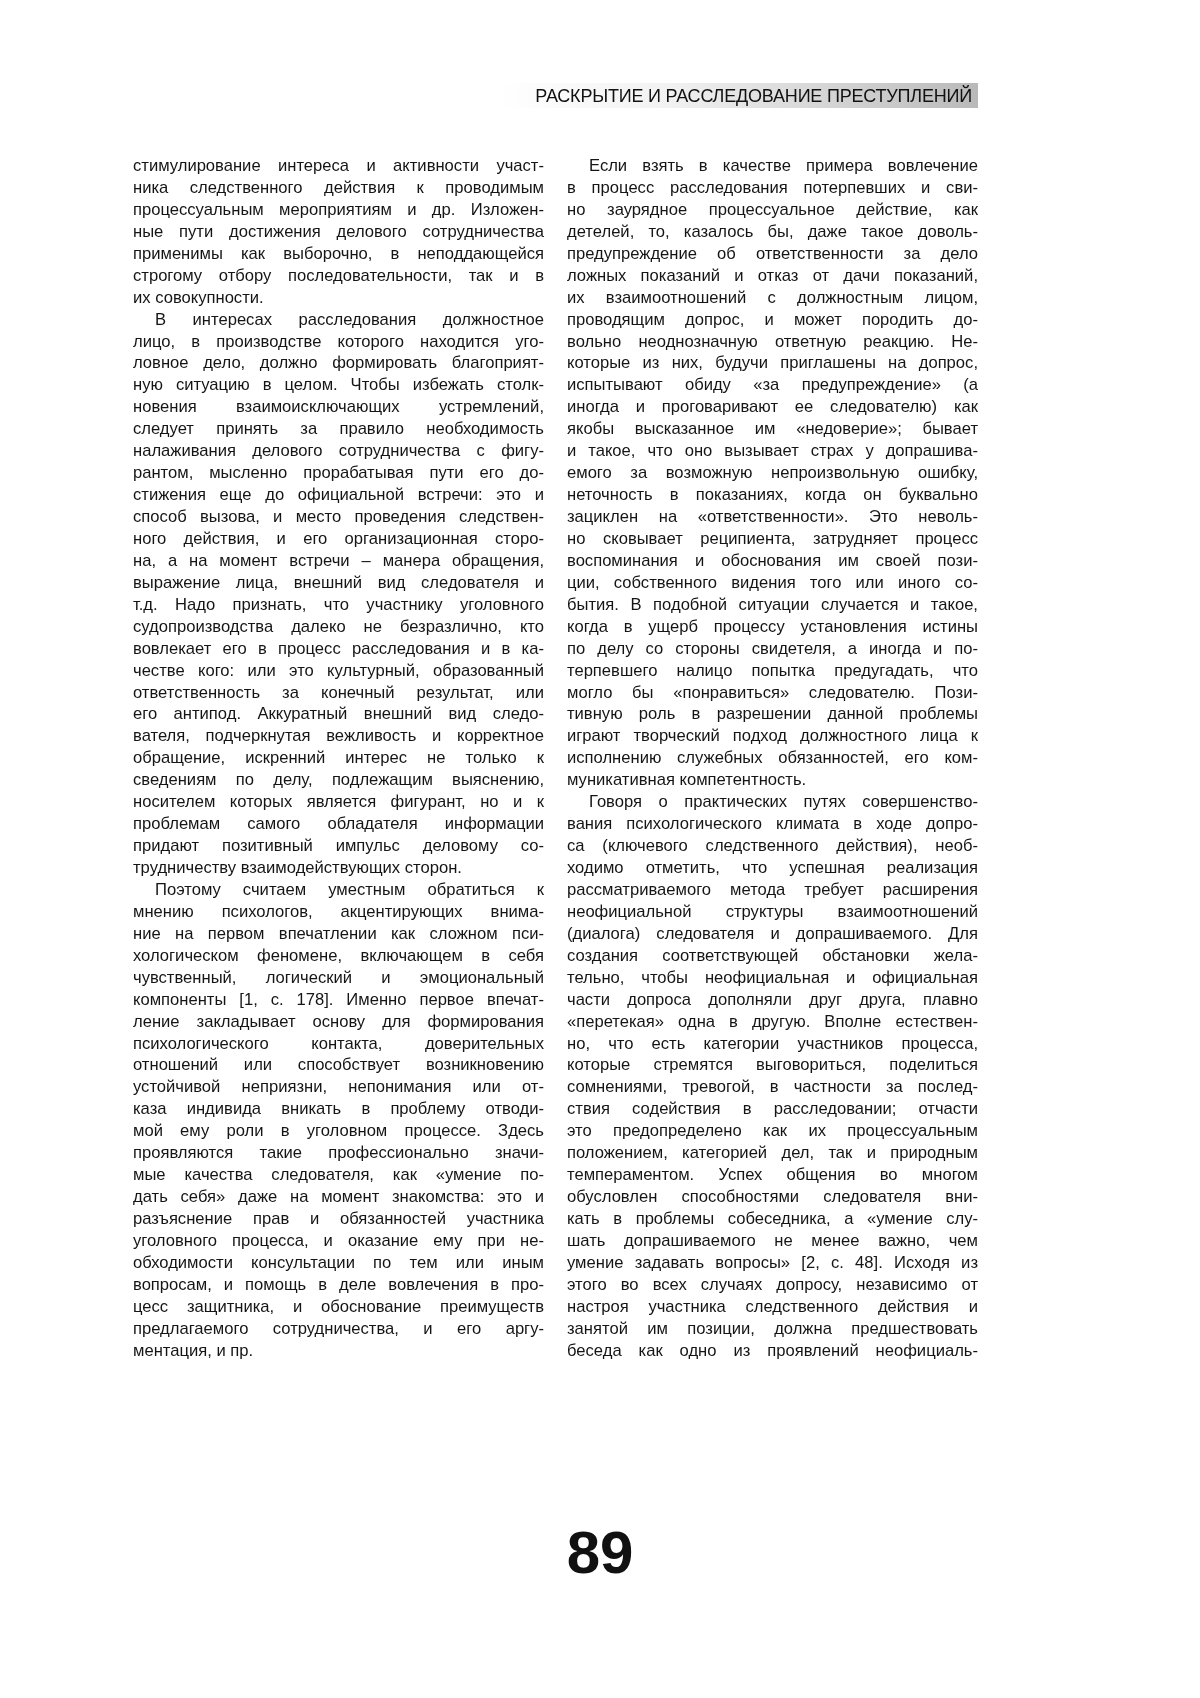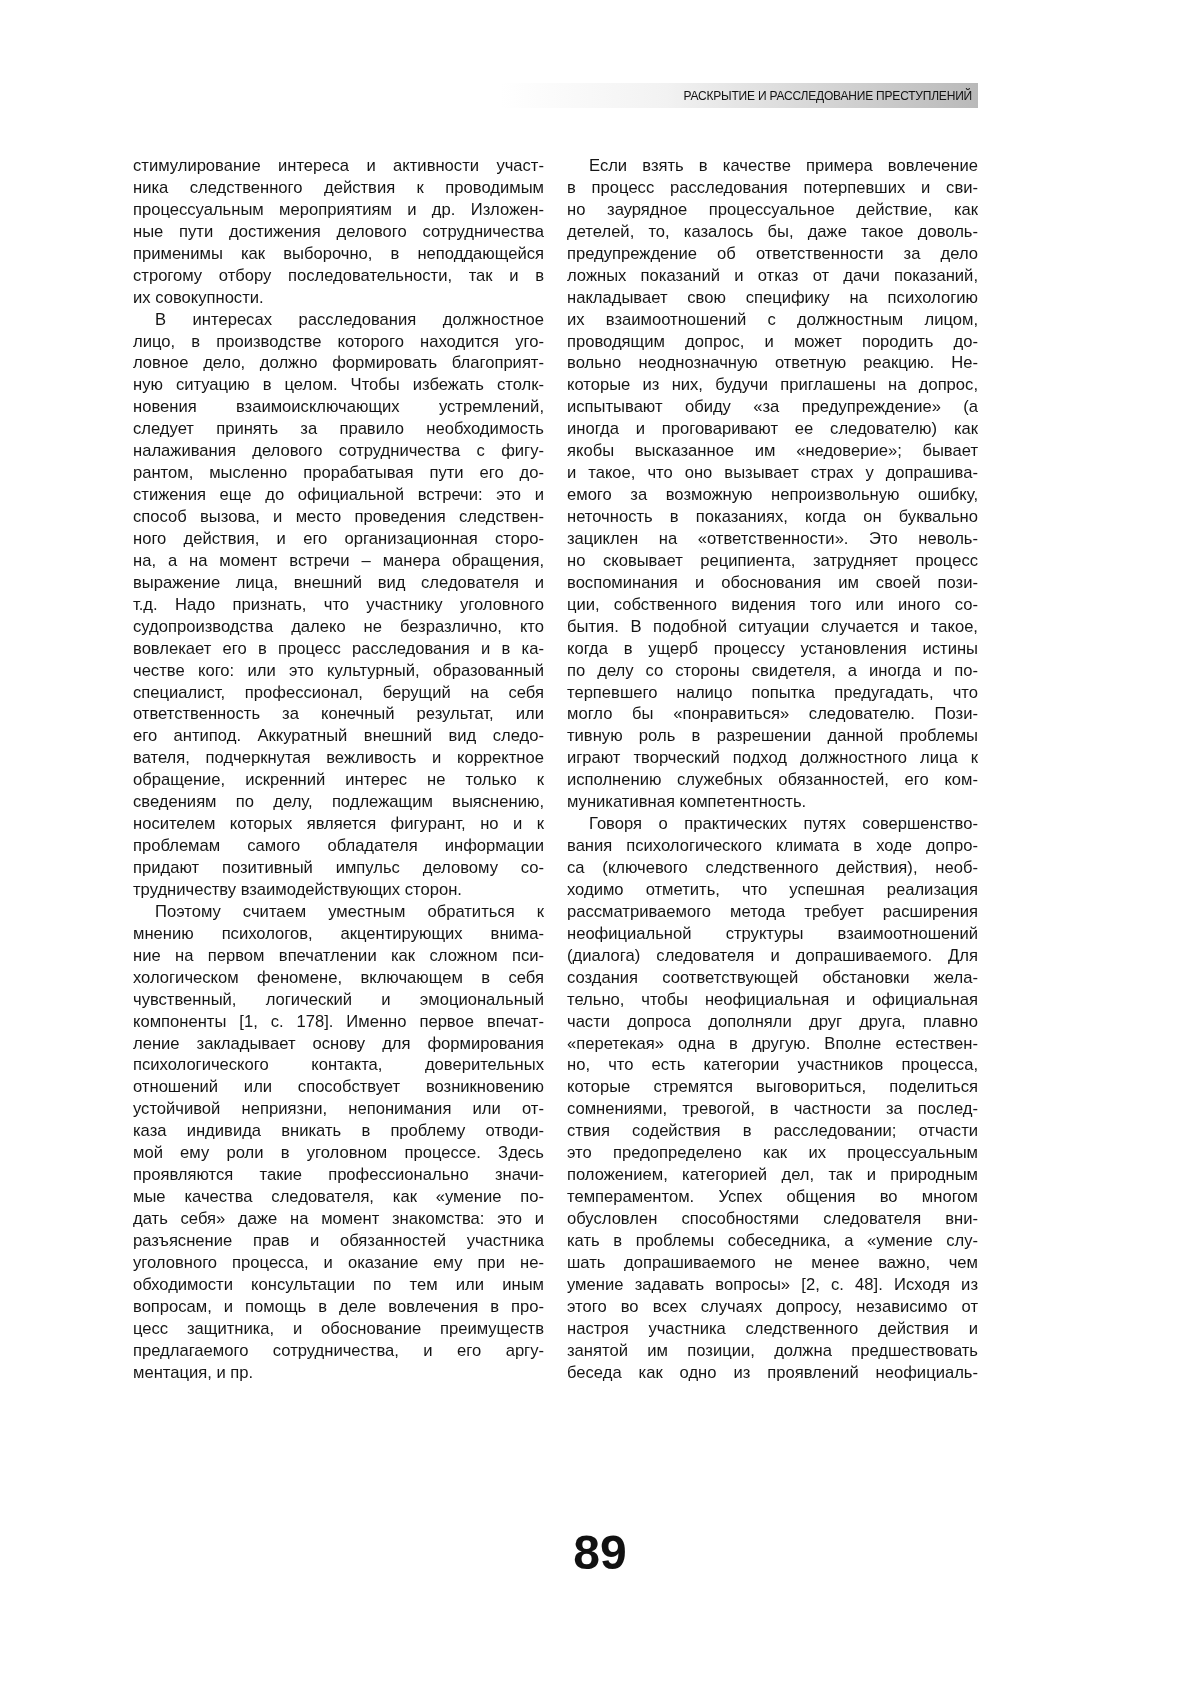--- a/index.html
+++ b/index.html
@@ -4,38 +4,38 @@
 <style>
   html, body { margin: 0; padding: 0; background: #ffffff; }
   body { width: 1200px; height: 1698px; position: relative; overflow: hidden;
          font-family: "Liberation Sans", sans-serif; color: #111; }
   .header-bar {
     position: absolute; left: 500px; top: 83px; width: 478px; height: 25px;
     background: linear-gradient(to right, #ffffff 0%, #f2f2f2 35%, #cfcfcf 75%, #b9b9b9 100%);
   }
   .header-title {
     position: absolute; right: 6px; top: 1px;
-    font-size: 12px; line-height: 24px; letter-spacing: -0.2px; color: #111;
+    font-size: 18px; line-height: 24px; letter-spacing: -0.2px; color: #111;
     white-space: nowrap;
   }
   .column {
     position: absolute; top: 128px; width: 411px;
     font-size: 16.6px; line-height: 21.95px; color: #151515; margin-top: 27px;
   }
   .col-left { left: 133px; }
   .col-right { left: 567px; }
   .line {
     display: block; white-space: nowrap; text-align: justify; text-align-last: justify;
     height: 21.95px; overflow: visible;
   }
   .line.last { text-align-last: left; }
   .line.indent { padding-left: 22px; }
   .page-number {
     position: absolute; left: 0; width: 1200px; top: 1528px; text-align: center;
-    font-size: 48px; font-weight: bold; line-height: 50px; color: #111;
+    font-size: 60px; font-weight: bold; line-height: 50px; color: #111;
   }
 </style>
 </head>
 <body>
 
 <div class="header-bar">
   <span class="header-title">РАСКРЫТИЕ И РАССЛЕДОВАНИЕ ПРЕСТУПЛЕНИЙ</span>
 </div>
 
 <div class="column col-left">
@@ -56,21 +56,20 @@
     <span class="line">рантом, мысленно прорабатывая пути его до-</span>
     <span class="line">стижения еще до официальной встречи: это и</span>
     <span class="line">способ вызова, и место проведения следствен-</span>
     <span class="line">ного действия, и его организационная сторо-</span>
     <span class="line">на, а на момент встречи – манера обращения,</span>
     <span class="line">выражение лица, внешний вид следователя и</span>
     <span class="line">т.д. Надо признать, что участнику уголовного</span>
     <span class="line">судопроизводства далеко не безразлично, кто</span>
     <span class="line">вовлекает его в процесс расследования и в ка-</span>
     <span class="line">честве кого: или это культурный, образованный</span>
-    <span class="line">специалист, профессионал, берущий на себя</span>
     <span class="line">ответственность за конечный результат, или</span>
     <span class="line">его антипод. Аккуратный внешний вид следо-</span>
     <span class="line">вателя, подчеркнутая вежливость и корректное</span>
     <span class="line">обращение, искренний интерес не только к</span>
     <span class="line">сведениям по делу, подлежащим выяснению,</span>
     <span class="line">носителем которых является фигурант, но и к</span>
     <span class="line">проблемам самого обладателя информации</span>
     <span class="line">придают позитивный импульс деловому со-</span>
     <span class="line last">трудничеству взаимодействующих сторон.</span>
     <span class="line indent">Поэтому считаем уместным обратиться к</span>
@@ -96,21 +95,20 @@
     <span class="line">предлагаемого сотрудничества, и его аргу-</span>
     <span class="line last">ментация, и пр.</span>
   </div>
 <div class="column col-right">
     <span class="line indent">Если взять в качестве примера вовлечение</span>
     <span class="line">в процесс расследования потерпевших и сви-</span>
     <span class="line">но заурядное процессуальное действие, как</span>
     <span class="line">детелей, то, казалось бы, даже такое доволь-</span>
     <span class="line">предупреждение об ответственности за дело</span>
     <span class="line">ложных показаний и отказ от дачи показаний,</span>
-    <span class="line">накладывает свою специфику на психологию</span>
     <span class="line">их взаимоотношений с должностным лицом,</span>
     <span class="line">проводящим допрос, и может породить до-</span>
     <span class="line">вольно неоднозначную ответную реакцию. Не-</span>
     <span class="line">которые из них, будучи приглашены на допрос,</span>
     <span class="line">испытывают обиду «за предупреждение» (а</span>
     <span class="line">иногда и проговаривают ее следователю) как</span>
     <span class="line">якобы высказанное им «недоверие»; бывает</span>
     <span class="line">и такое, что оно вызывает страх у допрашива-</span>
     <span class="line">емого за возможную непроизвольную ошибку,</span>
     <span class="line">неточность в показаниях, когда он буквально</span>

